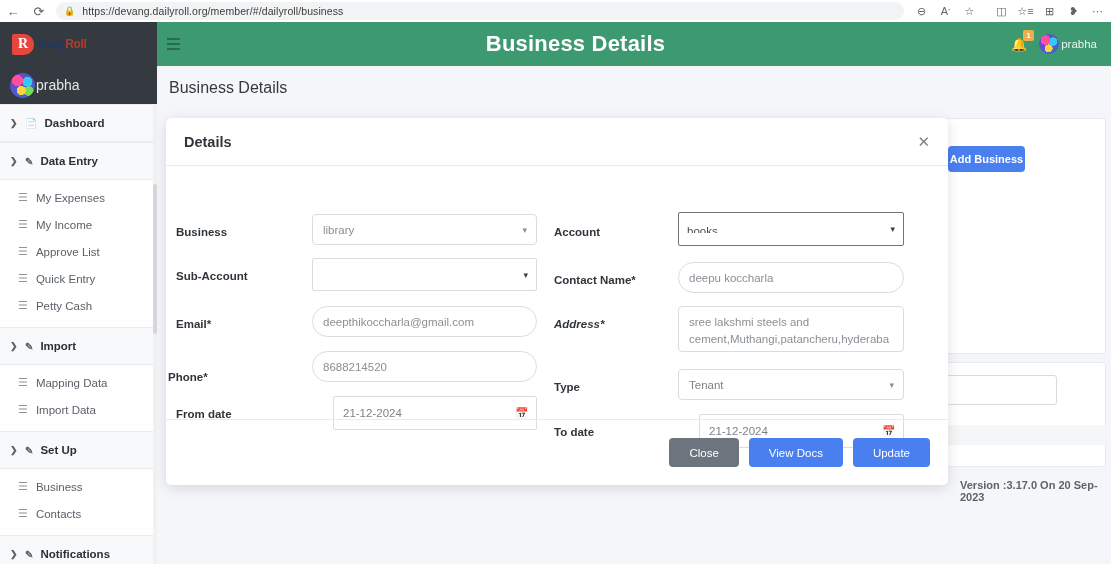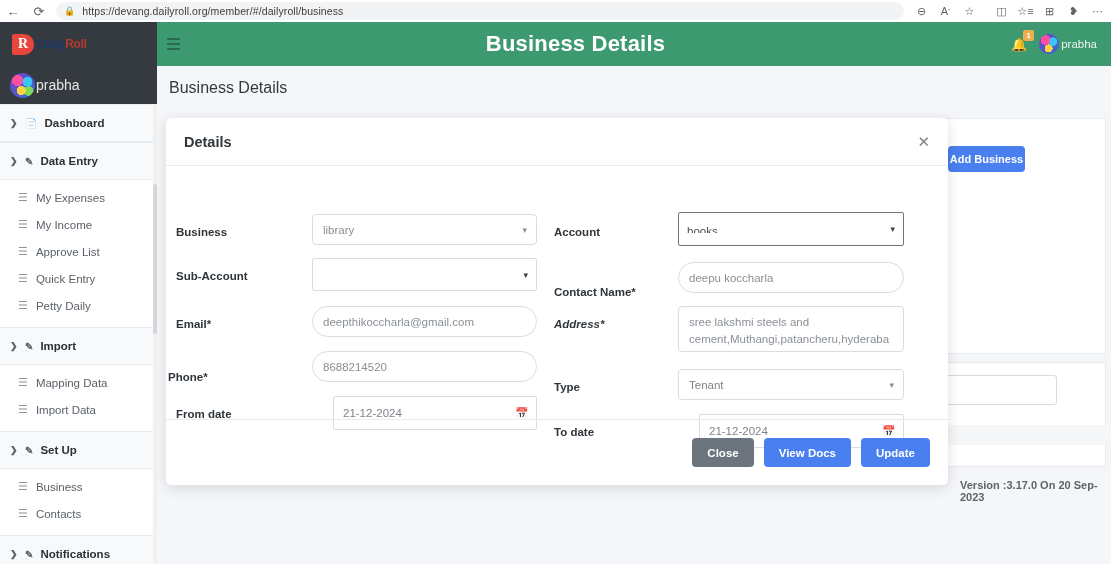--- a/index.html
+++ b/index.html
@@ -198,22 +198,22 @@
   .cal-icon {
     position: absolute; right: 8px; top: 50%; transform: translateY(-50%);
     font-size: 11px; color: #4b5055; pointer-events: none;
   }
   #modal-footer {
     position: absolute; left: 0; bottom: 0; width: 100%; height: 66px;
     border-top: 1px solid #e9ecef;
     display: flex; align-items: center; justify-content: flex-end; gap: 10px; padding-right: 18px;
   }
   .btn {
-    height: 29px; padding: 0 15px; border: none; border-radius: 4px;
-    font-size: 11.5px; font-weight: bold; color: #ffffff; cursor: pointer;
+    height: 29px; padding: 0 20px; border: none; border-radius: 4px;
+    font-size: 11.5px; font-weight: normal; color: #ffffff; cursor: pointer;
     font-family: "Liberation Sans", sans-serif;
   }
   .btn-secondary { background: #6c757d; }
   .btn-primary { background: #4a7ff0; }
   .abs-lbl { position: absolute; font-size: 11.5px; font-weight: bold; color: #2f353a; }
   .abs-ctl { position: absolute; }
 </style>
 </head>
 <body>
 
@@ -274,21 +274,21 @@
         <div class="nav-sub-item">
             <span class="lines">☰</span>
             <span>Approve List</span>
           </div>
         <div class="nav-sub-item">
             <span class="lines">☰</span>
             <span>Quick Entry</span>
           </div>
         <div class="nav-sub-item">
             <span class="lines">☰</span>
-            <span>Petty Daily</span>
+            <span>Petty Cash</span>
           </div>
       </div>
 
       <div class="nav-group-head">
         <span class="caret">❯</span>
         <span class="pencil">✎</span>
         <span>Import</span>
       </div>
       <div class="nav-sub">
         <div class="nav-sub-item">
@@ -378,21 +378,21 @@
       <div class="abs-ctl sel-wrap" style="left:512px; top:46px; width:226px;">
         <select class="sel-native"><option>books</option></select>
         <span class="sel-native-caret">▾</span>
       </div>
 
       <div class="abs-lbl" style="left:10px; top:104px;">Sub-Account</div>
       <div class="abs-ctl sel-wrap" style="left:146px; top:92px; width:225px;">
         <select class="sel-native" style="border-color:#d9dde1; height:33px;"><option></option></select>
         <span class="sel-native-caret">▾</span>
       </div>
-      <div class="abs-lbl" style="left:388px; top:108px;margin-top:12px;">Contact Name*</div>
+      <div class="abs-lbl" style="left:388px; top:108px;">Contact Name*</div>
       <div class="abs-ctl" style="left:512px; top:96px; width:226px;">
         <input class="inp inp-rounded" value="deepu koccharla" style="">
       </div>
 
       <div class="abs-lbl" style="left:10px; top:152px;">Email*</div>
       <div class="abs-ctl" style="left:146px; top:140px; width:225px;">
         <input class="inp inp-rounded" value="deepthikoccharla@gmail.com" style="">
       </div>
       <div class="abs-lbl" style="left:388px; top:152px;font-style:italic;">Address*</div>
       <div class="abs-ctl" style="left:512px; top:140px; width:226px;">

